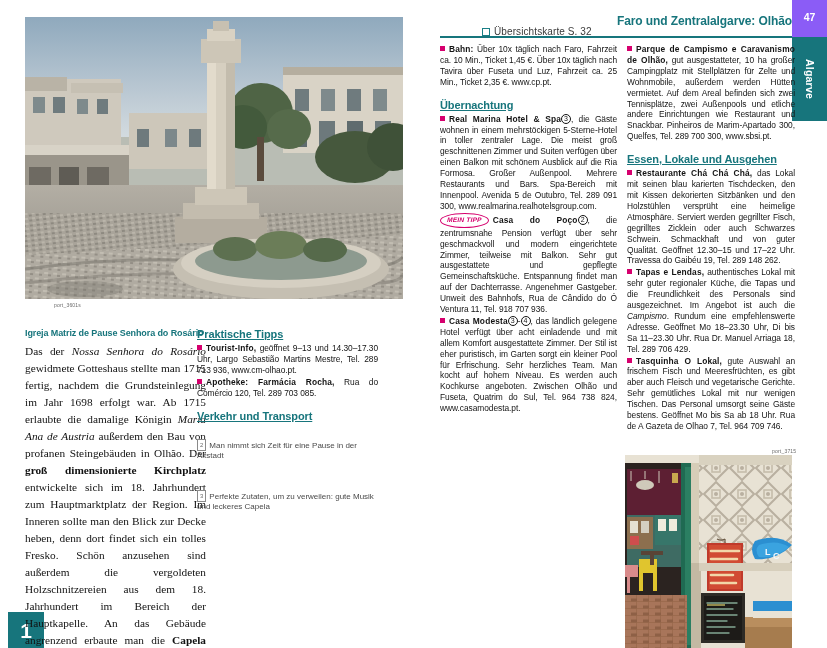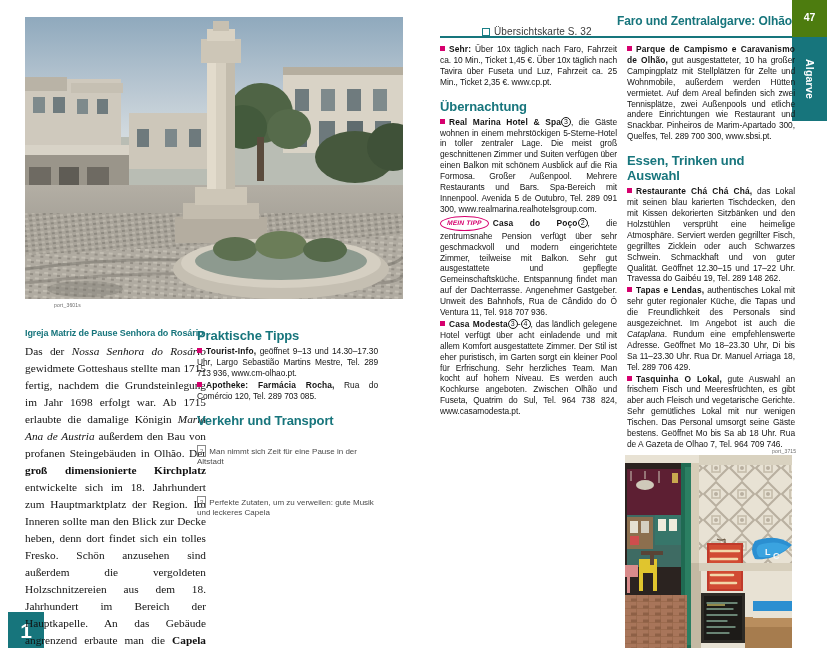--- a/index.html
+++ b/index.html
@@ -11,21 +11,21 @@
   .hdr-left{position:absolute;left:0;top:12px;font-size:10px;color:#3a3a3a;
             font-family:"Liberation Sans",sans-serif;letter-spacing:.1px;padding-left:42px;}
   .map-box{display:inline-block;width:6px;height:6px;border:1px solid #1a7f86;
            margin-right:4px;vertical-align:middle;background:#fff;}
   .hdr-right{position:absolute;right:0;top:0;font-size:12px;color:#17757c;
              font-weight:bold;letter-spacing:-.1px;white-space:nowrap;}
   .hdr-rule{position:absolute;left:440px;top:36px;width:352px;height:1.6px;
             background:#17757c;}
 
   
-  .pgnum{position:absolute;right:0;top:0;width:35px;height:37px;background:#4d7c0f;}
+  .pgnum{position:absolute;right:0;top:0;width:35px;height:37px;background:#8b5cf6;}
   .pgnum span{position:absolute;left:0;right:0;top:11px;text-align:center;
               color:#fff;font-size:10.5px;font-weight:bold;}
 
   
   .vtab{position:absolute;right:0;top:37px;width:35px;height:84px;background:#17757c;}
   .vtab span{position:absolute;left:50%;top:50%;transform:translate(-50%,-50%) rotate(90deg);
              color:#fff;font-size:10.5px;font-weight:bold;white-space:nowrap;letter-spacing:.2px;}
 
   
   .chapbadge{position:absolute;left:8px;top:612px;width:36px;height:36px;background:#17757c;}
@@ -51,22 +51,22 @@
 
   
   .ser-head{font-family:"Liberation Sans",sans-serif;font-size:9px;color:#17757c;
             font-weight:bold;margin:0 0 5px 0;letter-spacing:-.1px;}
   .ser-p{font-family:"Liberation Serif",serif;font-size:11.3px;line-height:17px;
          text-align:justify;margin:0;color:#111;}
   .ser-p i{font-style:italic;}
   .ser-p b{font-weight:bold;}
 
   
-  .sec-head{font-size:13px;color:#17757c;font-weight:bold;margin:0 0 3px 0;
-            letter-spacing:-.1px;}
+  .sec-head{font-size:11px;color:#17757c;font-weight:bold;margin:0 0 3px 0;
+            letter-spacing:-.1px;text-decoration:underline;}
   .sec-head.mt{margin-top:11px;}
   .entry{font-size:8.4px;line-height:10.9px;text-align:justify;margin:0 0 1px 0;
          color:#141414;letter-spacing:-.05px;}
   .entry b{font-weight:bold;letter-spacing:.15px;}
   .entry i{font-style:italic;}
   .bullet{display:inline-block;width:5px;height:5px;background:#d6006e;
           margin-right:4px;vertical-align:1px;}
   .circnum{display:inline-block;font-size:7px;border:1px solid #141414;
            border-radius:50%;width:8px;height:8px;line-height:8px;text-align:center;
            vertical-align:1px;font-weight:normal;margin:0 0px;}
@@ -308,33 +308,33 @@
   </div>
   <div class="cap-block2">
     <p class="cap">
       <span class="capnum">3</span><span>Perfekte Zutaten, um zu verweilen: gute Musik und leckeres Capela</span>
     </p>
   </div>
 </div>
 
 <div class="col" id="col3">
   <div>
-      <p class="entry"><span class="bullet"></span><b>Sehr:</b> Über 10x täglich nach Faro, Fahrzeit ca. 10 Min., Ticket 1,45 €. Über 10x täglich nach Tavira über Fuseta und Luz, Fahrzeit ca. 25 Min., Ticket 2,35 €. www.cp.pt.</p>
+      <p class="entry"><span class="bullet"></span><b>Bahn:</b> Über 10x täglich nach Faro, Fahrzeit ca. 10 Min., Ticket 1,45 €. Über 10x täglich nach Tavira über Fuseta und Luz, Fahrzeit ca. 25 Min., Ticket 2,35 €. www.cp.pt.</p>
     </div>
   <div class="sec-head mt">Übernachtung</div>
   <div>
       <p class="entry"><span class="bullet"></span><b>Real Marina Hotel &amp; Spa</b><span class="circnum">3</span>, die Gäste wohnen in einem mehrstöckigen 5-Sterne-Hotel in toller zentraler Lage. Die meist groß geschnittenen Zimmer und Suiten verfügen über einen Balkon mit schönem Ausblick auf die Ria Formosa. Großer Außenpool. Mehrere Restaurants und Bars. Spa-Bereich mit Innenpool. Avenida 5 de Outubro, Tel. 289 091 300, www.realmarina.realhotelsgroup.com.</p>
       <p class="entry"><span class="tipp">MEIN TIPP</span><b>Casa do Poço</b><span class="circnum">2</span>, die zentrumsnahe Pension verfügt über sehr geschmackvoll und modern eingerichtete Zimmer, teilweise mit Balkon. Sehr gut ausgestattete und gepflegte Gemeinschaftsküche. Entspannung findet man auf der Dachterrasse. Angenehmer Gastgeber. Unweit des Bahnhofs, Rua de Cândido do Ó Ventura 11, Tel. 918 707 936.</p>
       <p class="entry"><span class="bullet"></span><b>Casa Modesta</b><span class="circnum">3</span>-<span class="circnum">4</span>, das ländlich gelegene Hotel verfügt über acht einladende und mit allem Komfort ausgestattete Zimmer. Der Stil ist eher puristisch, im Garten sorgt ein kleiner Pool für Erfrischung. Sehr herzliches Team. Man kocht auf hohem Niveau. Es werden auch Kochkurse angeboten. Zwischen Olhão und Fuseta, Quatrim do Sul, Tel. 964 738 824, www.casamodesta.pt.</p>
     </div>
 </div>
 
 <div class="col" id="col4">
   <div>
       <p class="entry"><span class="bullet"></span><b>Parque de Campismo e Caravanismo de Olhão,</b> gut ausgestatteter, 10 ha großer Campingplatz mit Stellplätzen für Zelte und Wohnmobile, außerdem werden Hütten vermietet. Auf dem Areal befinden sich zwei Tennisplätze, zwei Außenpools und etliche andere Einrichtungen wie Restaurant und Snackbar. Pinheiros de Marim-Apartado 300, Quelfes, Tel. 289 700 300, www.sbsi.pt.</p>
     </div>
-  <div class="sec-head mt">Essen, Trinken und Auswahl</div>
+  <div class="sec-head mt">Essen, Lokale und Ausgehen</div>
   <div>
       <p class="entry"><span class="bullet"></span><b>Restaurante Chá Chá Chá,</b> das Lokal mit seinen blau karierten Tischdecken, den mit Kissen dekorierten Sitzbänken und den Holzstühlen versprüht eine heimelige Atmosphäre. Serviert werden gegrillter Fisch, gegrilltes Zicklein oder auch Schwarzes Schwein. Schmackhaft und von guter Qualität. Geöffnet 12.30–15 und 17–22 Uhr. Travessa do Gaibéu 19, Tel. 289 148 262.</p>
-      <p class="entry"><span class="bullet"></span><b>Tapas e Lendas,</b> authentisches Lokal mit sehr guter regionaler Küche, die Tapas und die Freundlichkeit des Personals sind ausgezeichnet. Im Angebot ist auch die <i>Cataplana</i>. Rundum eine empfehlenswerte Adresse. Geöffnet Mo 18–23.30 Uhr, Di bis Sa 11–23.30 Uhr. Rua Dr. Manuel Arriaga 18, Tel. 289 706 429.</p>
+      <p class="entry"><span class="bullet"></span><b>Tapas e Lendas,</b> authentisches Lokal mit sehr guter regionaler Küche, die Tapas und die Freundlichkeit des Personals sind ausgezeichnet. Im Angebot ist auch die <i>Campismo</i>. Rundum eine empfehlenswerte Adresse. Geöffnet Mo 18–23.30 Uhr, Di bis Sa 11–23.30 Uhr. Rua Dr. Manuel Arriaga 18, Tel. 289 706 429.</p>
       <p class="entry"><span class="bullet"></span><b>Tasquinha O Lokal,</b> gute Auswahl an frischem Fisch und Meeresfrüchten, es gibt aber auch Fleisch und vegetarische Gerichte. Sehr gemütliches Lokal mit nur wenigen Tischen. Das Personal umsorgt seine Gäste bestens. Geöffnet Mo bis Sa ab 18 Uhr. Rua de A Gazeta de Olhao 7, Tel. 964 709 746.</p>
     </div>
 </div>
 
 </body></html>

